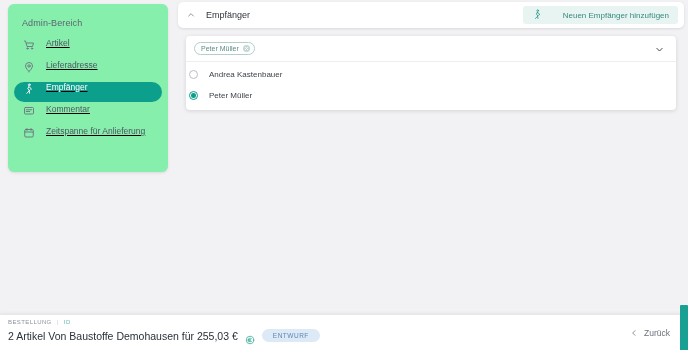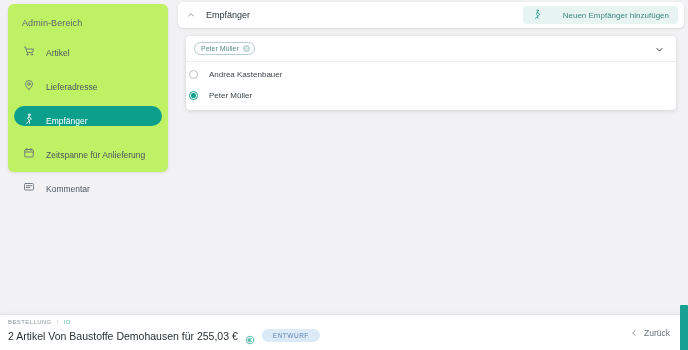--- a/index.html
+++ b/index.html
@@ -8,38 +8,39 @@
     font-family: "Liberation Sans", sans-serif;
     background: #f2f2f5;
     overflow: hidden;
   }
   #app { position: relative; width: 688px; height: 350px; }
 
   
   .sidebar {
     position: absolute; left: 8px; top: 4px;
     width: 160px; height: 168px;
-    background: #bef264;
+    background: #86efac;
     border-radius: 6px;
     box-shadow: 0 1px 3px rgba(0,0,0,0.10);
     padding: 10px 0 8px 0;
   }
   .sidebar-title {
     font-size: 9px; color: #5e6670;
     padding: 4px 0 10px 14px;
     letter-spacing: .1px;
   }
   .nav-item {
-    display: flex; align-items: flex-end;
+    display: flex; align-items: flex-start;
     height: 20px; margin: 0 6px 1px 6px;
     padding-left: 8px;
     border-radius: 10px;
     cursor: pointer;
-  }
-  .nav-item + .nav-item { margin-top: 14px; }
+    text-decoration: underline;
+  }
+  .nav-item + .nav-item { margin-top: 2px; }
   .nav-item .ico {
     width: 14px; height: 14px;
     display: flex; align-items: center; justify-content: center;
     flex: 0 0 14px;
   }
   .nav-item .ico svg { display: block; }
   .nav-label {
     font-size: 8.5px; color: #4d5560;
     margin-left: 10px; white-space: nowrap;
   }
@@ -224,35 +225,35 @@
             <path d="M11.5 7.5l3.5 2 1.5 3"></path>
             <path d="M14 13.5l-3.5 4.5-3 2.5"></path>
         </svg>
       </span>
       <span class="nav-label">Empfänger</span>
     </div>
 
     <div class="nav-item">
       <span class="ico">
         <svg width="12" height="12" viewBox="0 0 24 24" fill="none" stroke-width="1.8" stroke-linecap="round" stroke-linejoin="round">
+          <rect x="3" y="5" width="18" height="13" rx="2"></rect>
+            <path d="M6.5 9.5h11M6.5 13h7"></path>
+        </svg>
+      </span>
+      <span class="nav-label">Kommentar</span>
+    </div>
+
+    <div class="nav-item">
+      <span class="ico">
+        <svg width="12" height="12" viewBox="0 0 24 24" fill="none" stroke-width="1.8" stroke-linecap="round" stroke-linejoin="round">
           <rect x="3.5" y="5" width="17" height="15" rx="2"></rect>
             <path d="M3.5 10h17M8 3v4M16 3v4"></path>
         </svg>
       </span>
       <span class="nav-label">Zeitspanne für Anlieferung</span>
-    </div>
-
-    <div class="nav-item">
-      <span class="ico">
-        <svg width="12" height="12" viewBox="0 0 24 24" fill="none" stroke-width="1.8" stroke-linecap="round" stroke-linejoin="round">
-          <rect x="3" y="5" width="18" height="13" rx="2"></rect>
-            <path d="M6.5 9.5h11M6.5 13h7"></path>
-        </svg>
-      </span>
-      <span class="nav-label">Kommentar</span>
     </div>
 
   </div>
 
   <div class="card">
     <span class="collapse-chevron">
       <svg class="chev" width="8" height="8" viewBox="0 0 24 24" fill="none" stroke="#7b828b" stroke-width="2.6" stroke-linecap="round" stroke-linejoin="round">
         <path d="M5 15l7-7 7 7"></path>
       </svg>
     </span>

